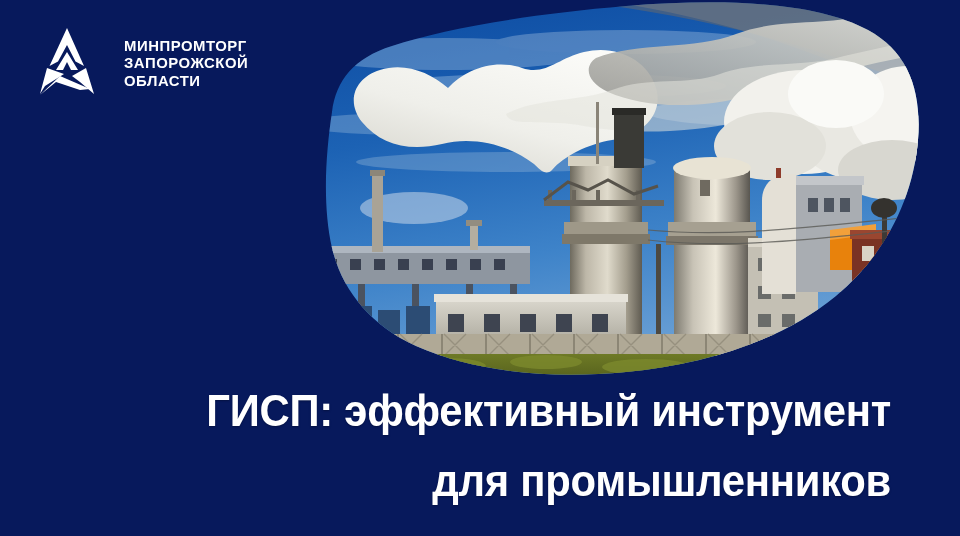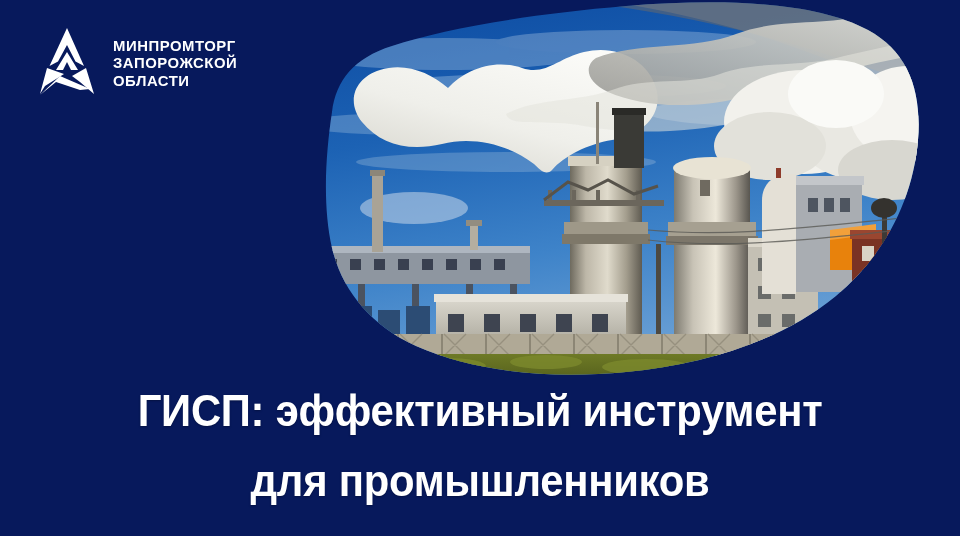--- a/index.html
+++ b/index.html
@@ -17,21 +17,21 @@
     -webkit-font-smoothing: antialiased;
   }
 
   
   #logo-block {
     position: absolute;
     left: 34px;
     top: 26px;
     display: flex;
     align-items: center;
-    gap: 13px;
+    gap: 24px;
     z-index: 6;
   }
   #logo-mark {
     width: 66px;
     height: 72px;
     flex: 0 0 auto;
     display: block;
   }
   #logo-text {
     display: flex;
@@ -63,23 +63,23 @@
     z-index: 2;
   }
   #photo-blob svg { display: block; width: 100%; height: 100%; }
 
   
   #headline {
     position: absolute;
     left: 0;
     right: 0;
     top: 376px;
-    text-align: center;
+    text-align: right;
     z-index: 8;
-    padding: 0 30px;
+    padding: 0 38px;
     box-sizing: border-box;
   }
   #headline .hl-line {
     display: block;
     color: #FFFFFF;
     font-size: 45px;
     line-height: 70px;
     font-weight: 700;
     letter-spacing: -0.3px;
     white-space: nowrap;

